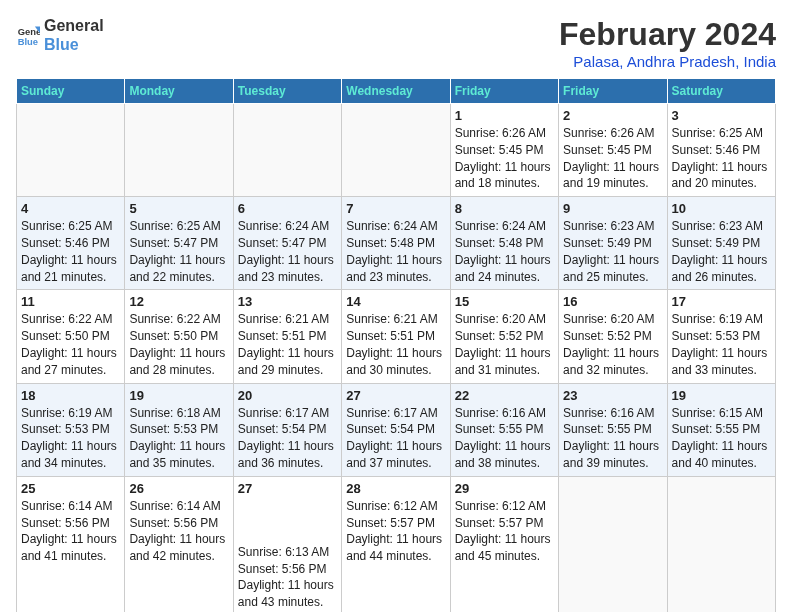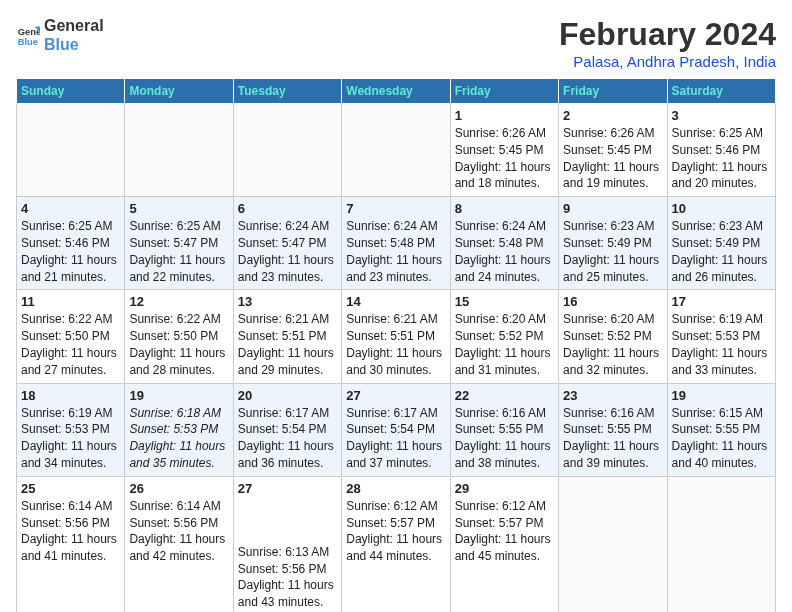--- a/index.html
+++ b/index.html
@@ -238,21 +238,21 @@
       <tr class="alt-bg">
         <td>
           <div class="day-num">18</div>
           <div class="cell-info" style="white-space: pre-line;">Sunrise: 6:19 AM
 Sunset: 5:53 PM
 Daylight: 11 hours
 and 34 minutes.</div>
         </td>
         <td>
           <div class="day-num">19</div>
-          <div class="cell-info" style="white-space: pre-line; font-style: italic;">Sunrise: 6:18 AM
+          <div class="cell-info" style="white-space: pre-line;">Sunrise: 6:18 AM
 Sunset: 5:53 PM
 Daylight: 11 hours
 and 35 minutes.</div>
         </td>
         <td>
           <div class="day-num">20</div>
           <div class="cell-info" style="white-space: pre-line;">Sunrise: 6:17 AM
 Sunset: 5:54 PM
 Daylight: 11 hours
 and 36 minutes.</div>

